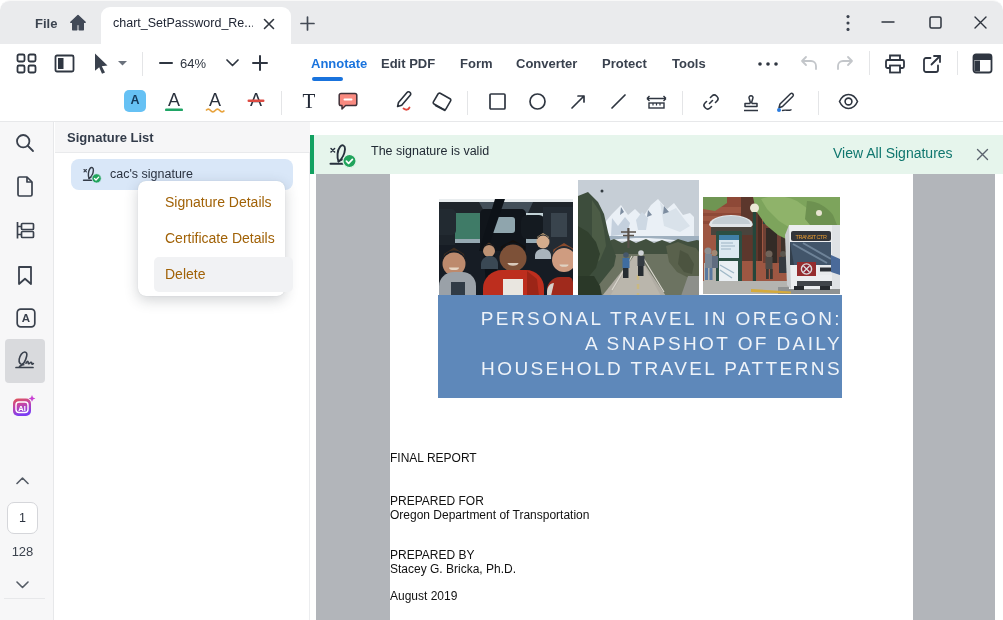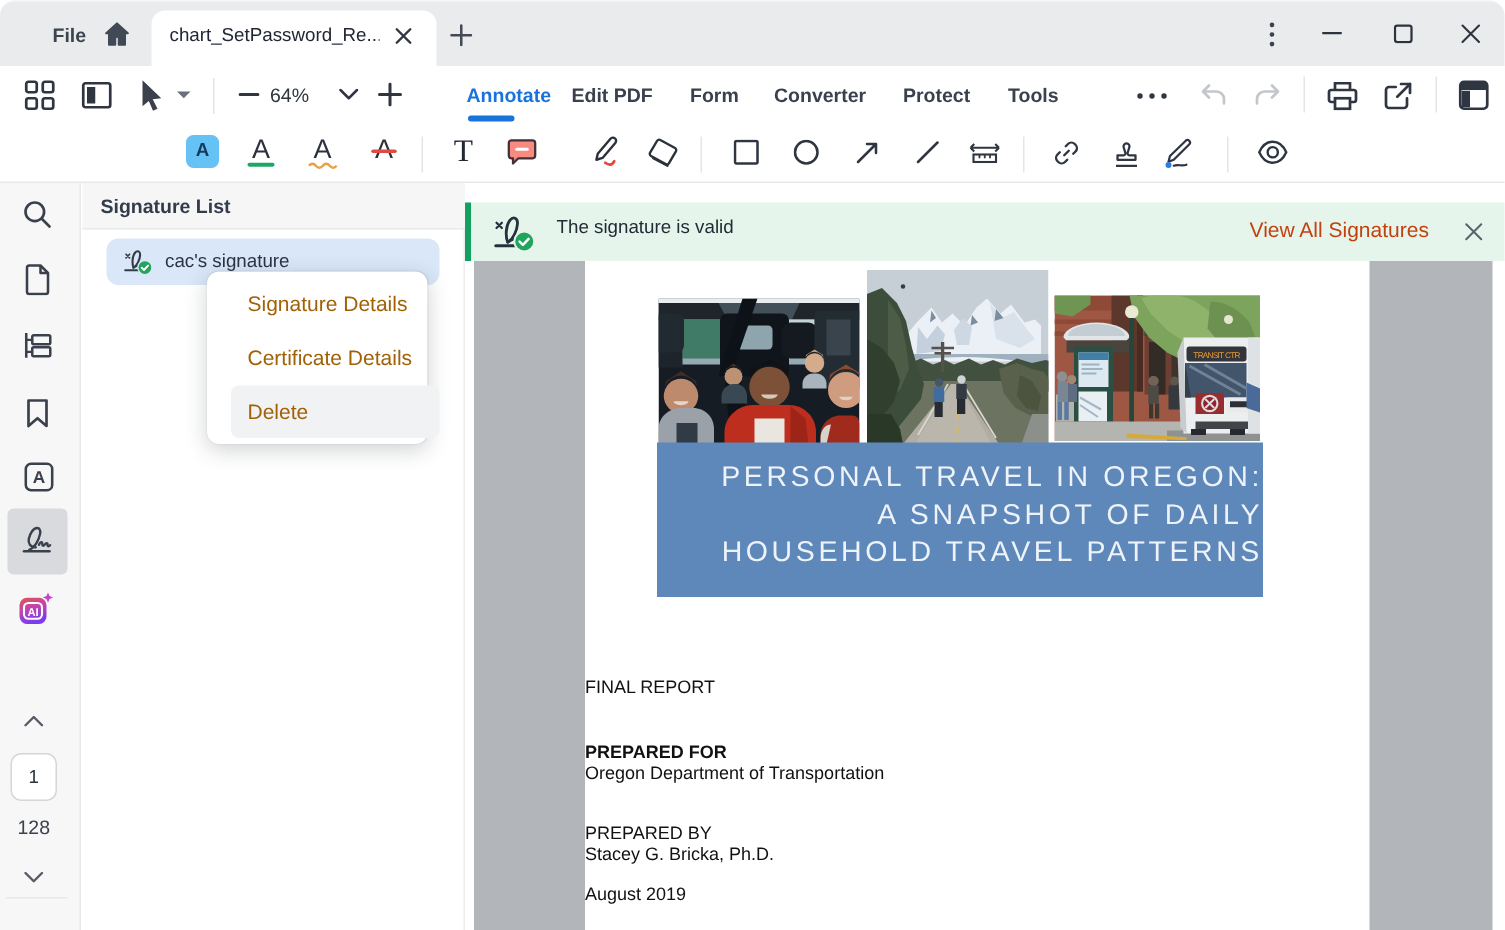--- a/index.html
+++ b/index.html
@@ -38,21 +38,21 @@
   .sig-item-label { position:absolute; left:39px; top:8px; font-size:12.5px; color:#2b3341; }
 
   
   .ctx { position:absolute; left:138px; top:181px; width:147px; height:115px; background:#fff; border-radius:8px; box-shadow:0 4px 14px rgba(40,50,60,.22), 0 0 1px rgba(40,50,60,.18); z-index:30; }
   .ctx-item { position:absolute; left:16px; width:139px; height:35px; font-size:14px; color:#a16207; line-height:35px; padding-left:11px; border-radius:5px; }
 
   
   .main { position:absolute; left:310px; top:122px; width:693px; height:498px; background:#fff;margin-top:13px; }
   .notif { position:absolute; left:0; top:0; width:693px; height:39px; background:#e6f5ec; border-left:4px solid #13a161; }
   .notif-text { position:absolute; left:57px; top:9px; font-size:12.5px; color:#222b35; }
-  .notif-link { position:absolute; left:519px; top:10px; font-size:14px; color:#c2410c; }
+  .notif-link { position:absolute; left:519px; top:10px; font-size:14px; color:#0f766e; }
   .pdfarea { position:absolute; left:0; top:39px; width:693px; height:459px; background:#fff; }
   .graybg { position:absolute; left:6px; top:0; width:679px; height:455px; background:#b2b5ba; border-bottom-left-radius:6px; border-bottom-right-radius:8px; }
   .page { position:absolute; left:80px; top:0; width:523px; height:459px; background:#fff; }
 
   
   .banner { position:absolute; left:48px; top:121px; width:404px; height:103px; background:#5e88ba; color:#eef3f9; text-align:right; font-size:19px; font-weight:400; letter-spacing:2.4px; line-height:25px; padding-top:11px; }
   .doc-text { position:absolute; width:523px; font-size:12px; color:#111; }
 </style>
 </head>
 <body>
@@ -446,21 +446,21 @@
           <rect x="117" y="70.5" width="13" height="4" fill="#2c3036"></rect>
           <path d="M94 84h38v5H94z" fill="#41454a"></path>
           <path d="M129 28h8v64h-8z" fill="#dfe2e5"></path>
           <path d="M128 58l9 4v16l-9-3z" fill="#4a6a9a"></path>
           <path d="M91 89h10v4H91zM117 89h10v4h-10z" fill="#26292d"></path>
           <circle cx="116" cy="16" r="3" fill="#e8e4d2"></circle>
         </svg>
 
         <div class="banner">PERSONAL TRAVEL IN OREGON:<br>A SNAPSHOT OF DAILY<br>HOUSEHOLD TRAVEL PATTERNS</div>
         <div class="doc-text" style="top:277px;">FINAL REPORT</div>
-        <div class="doc-text" style="top:320px;font-weight:bold;">PREPARED FOR</div>
+        <div class="doc-text" style="top:320px;">PREPARED FOR</div>
         <div class="doc-text" style="top:334px;">Oregon Department of Transportation</div>
         <div class="doc-text" style="top:374px;">PREPARED BY</div>
         <div class="doc-text" style="top:388px;">Stacey G. Bricka, Ph.D.</div>
         <div class="doc-text" style="top:415px;">August 2019</div>
       </div>
     </div>
 
   </div>
 
   <div class="ctx">

